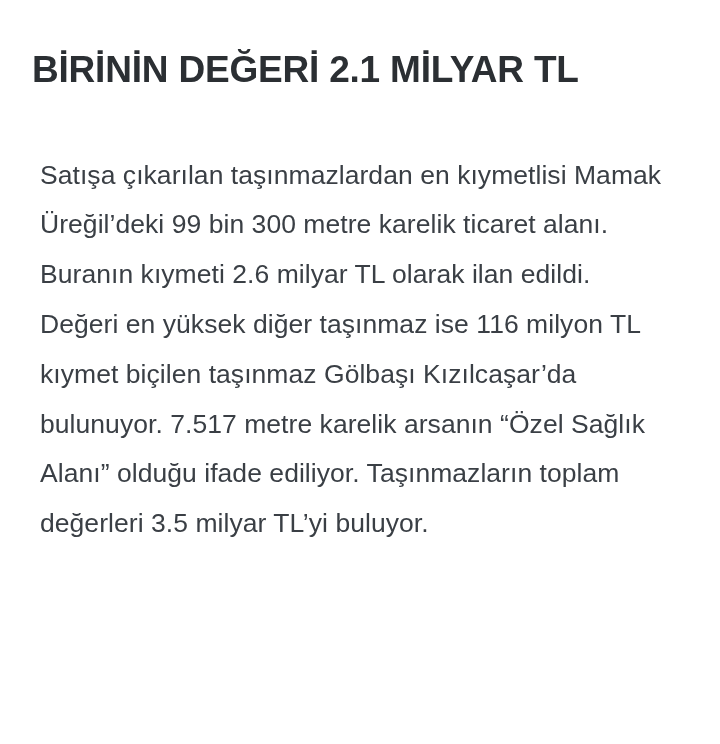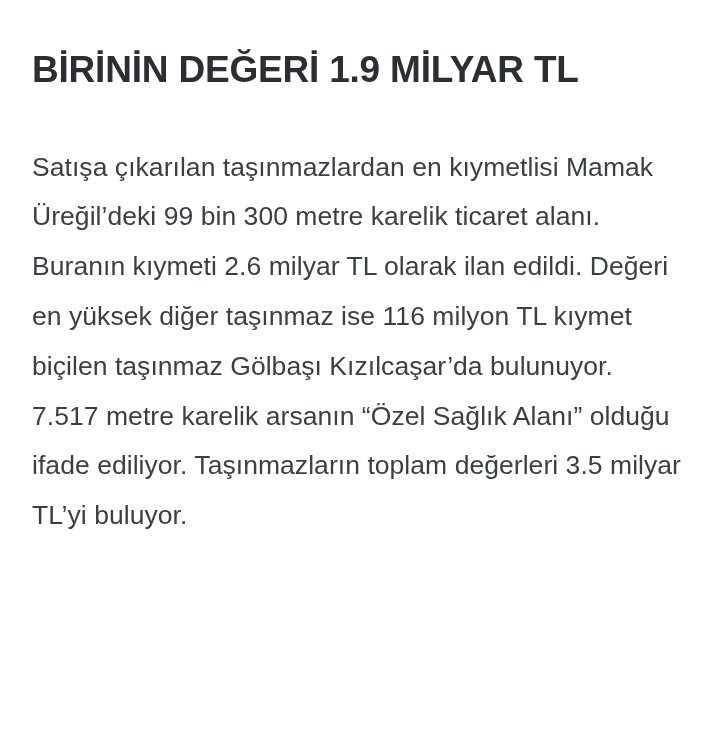--- a/index.html
+++ b/index.html
@@ -29,34 +29,34 @@
     font-weight: 700;
     letter-spacing: -0.2px;
     color: #2b2f33;
     max-width: 600px;
   }
   .article-body {
     margin: 0;
     padding-top: 46px;
   }
   .article-paragraph {
-    margin: 0;
+    margin: 8px;
     font-size: 26.5px;
     line-height: 1.88;
     font-weight: 400;
     color: #3a3f45;
     letter-spacing: 0.05px;
     max-width: 660px;
     text-align: left;
   }
 </style>
 </head>
 <body>
 
 <div class="page">
 
-  <h1 class="article-title">BİRİNİN DEĞERİ 1.9 MİLYAR TL</h1>
+  <h1 class="article-title">BİRİNİN DEĞERİ 2.1 MİLYAR TL</h1>
 
   <div class="article-body">
     <p class="article-paragraph">Satışa çıkarılan taşınmazlardan en kıymetlisi Mamak Üreğil’deki 99 bin 300 metre karelik ticaret alanı. Buranın kıymeti 2.6 milyar TL olarak ilan edildi. Değeri en yüksek diğer taşınmaz ise 116 milyon TL kıymet biçilen taşınmaz Gölbaşı Kızılcaşar’da bulunuyor. 7.517 metre karelik arsanın “Özel Sağlık Alanı” olduğu ifade ediliyor. Taşınmazların toplam değerleri 3.5 milyar TL’yi buluyor.</p>
   </div>
 
 </div>
 
 </body></html>

